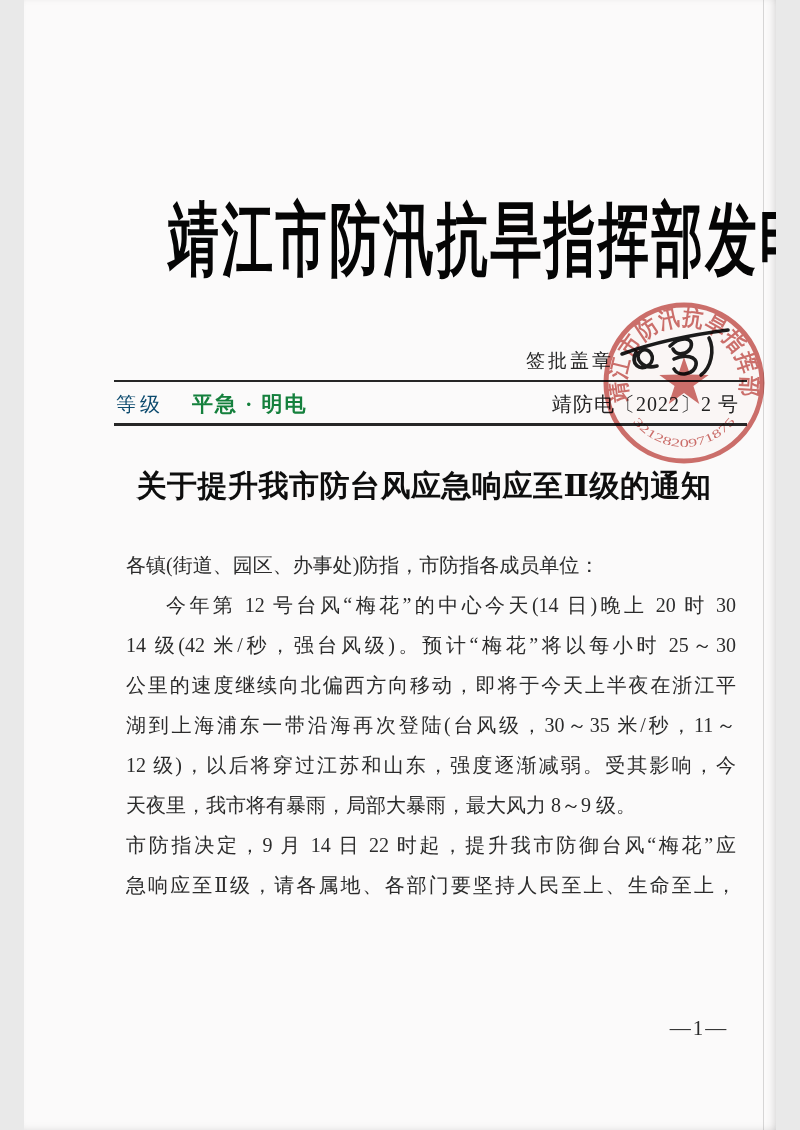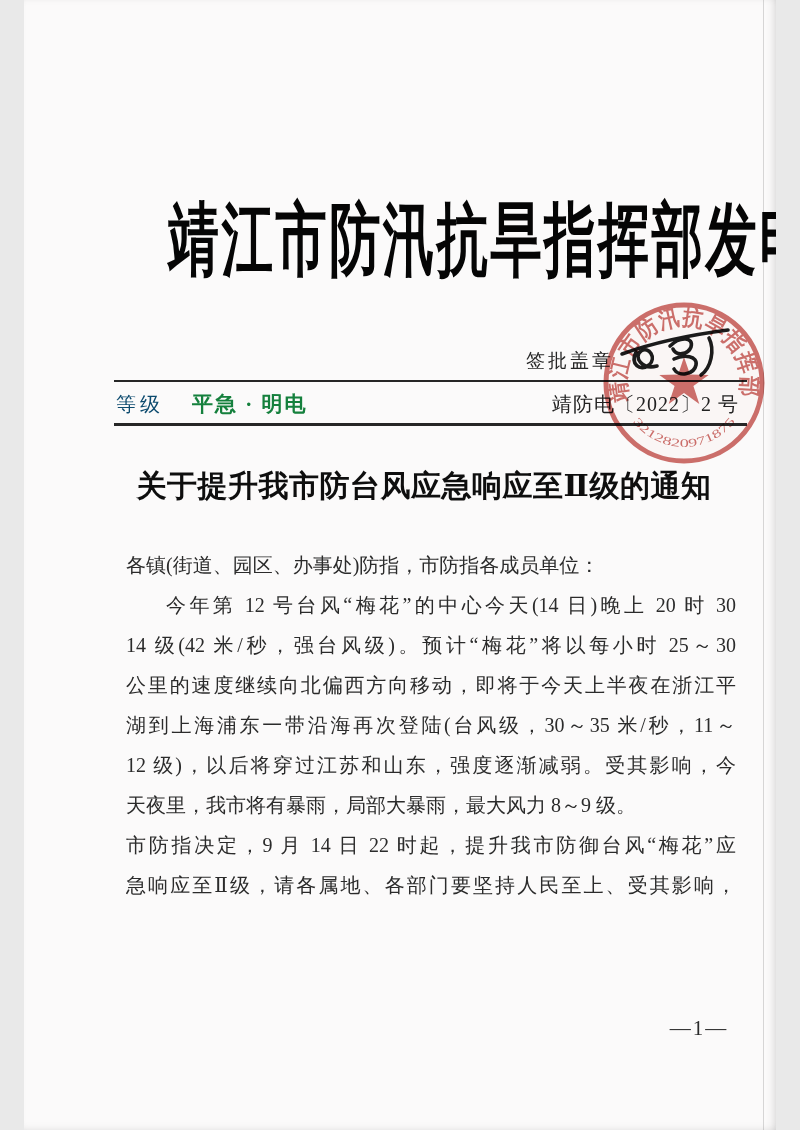--- a/index.html
+++ b/index.html
@@ -88,17 +88,17 @@
 
   <div class="body">
     <div class="line no-fill">各镇(街道、园区、办事处)防指，市防指各成员单位：</div>
     <div class="line indent">今年第 12 号台风“梅花”的中心今天(14 日)晚上 20 时 30</div>
     <div class="line">14 级(42 米/秒，强台风级)。预计“梅花”将以每小时 25～30</div>
     <div class="line">公里的速度继续向北偏西方向移动，即将于今天上半夜在浙江平</div>
     <div class="line">湖到上海浦东一带沿海再次登陆(台风级，30～35 米/秒，11～</div>
     <div class="line">12 级)，以后将穿过江苏和山东，强度逐渐减弱。受其影响，今</div>
     <div class="line no-fill">天夜里，我市将有暴雨，局部大暴雨，最大风力 8～9 级。</div>
     <div class="line">市防指决定，9 月 14 日 22 时起，提升我市防御台风“梅花”应</div>
-    <div class="line">急响应至Ⅱ级，请各属地、各部门要坚持人民至上、受其影响，</div>
+    <div class="line">急响应至Ⅱ级，请各属地、各部门要坚持人民至上、生命至上，</div>
   </div>
 
   <div class="page-number">—1—</div>
 </div>
 
 </body></html>

